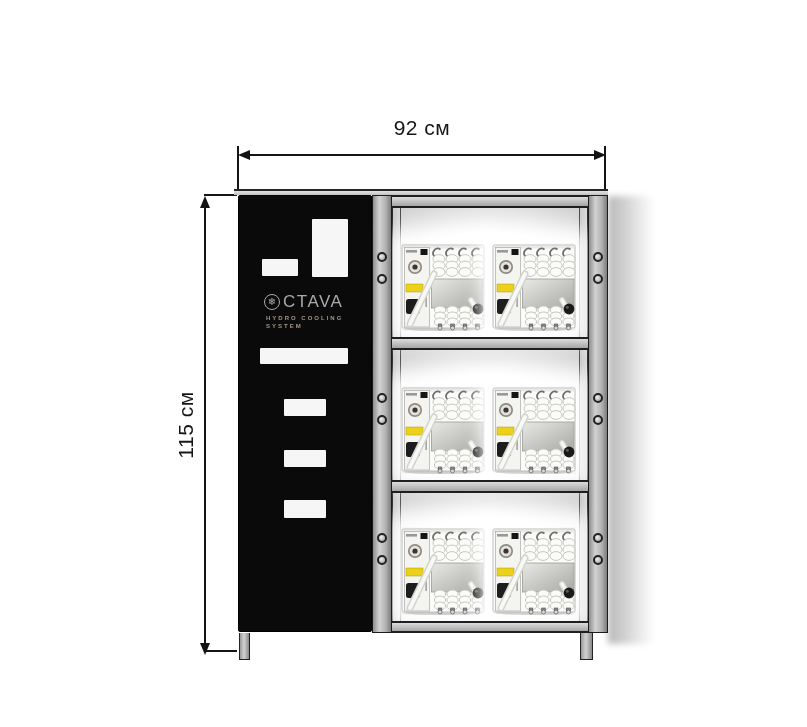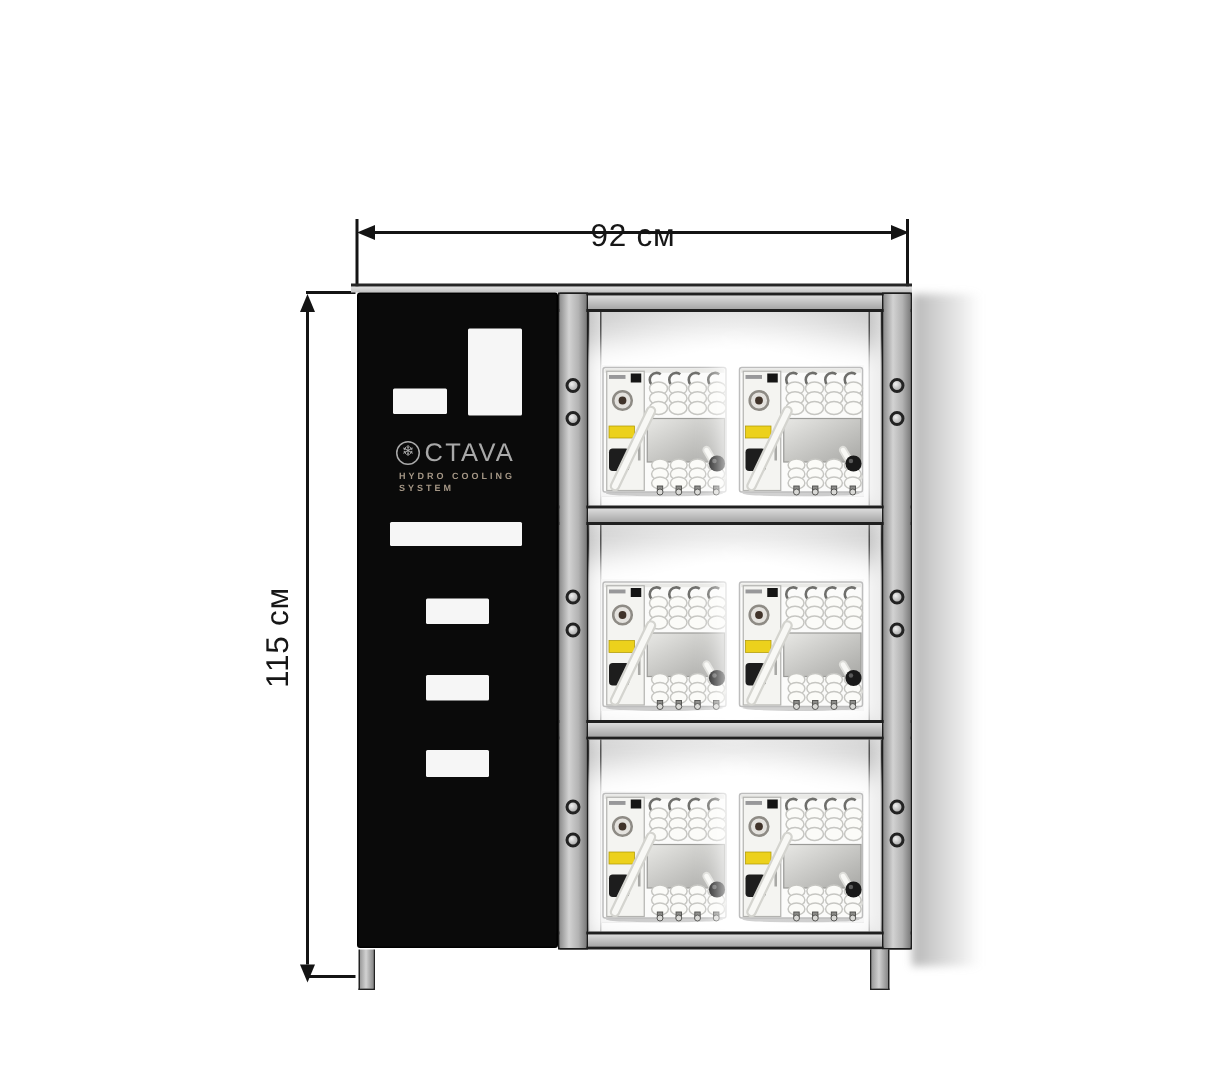--- a/index.html
+++ b/index.html
@@ -155,21 +155,21 @@
         </g>
         <g>
           <circle cx="77" cy="66" r="5.4" fill="#191919"></circle>
           <circle cx="75.3" cy="64.3" r="1.5" fill="#5a5a5a"></circle>
         </g>
       </symbol>
     </defs>
   </svg>
 
   <div>
-    <div class="dim-label" style="left:372px;top:146px;width:100px;">92 см</div>
+    <div class="dim-label" style="left:372px;top:116px;width:100px;">92 см</div>
     <div class="dim-line" style="left:248px;top:154px;width:348px;height:2px;"></div>
     <div class="arr arr-left" style="left:238px;top:150px;"></div>
     <div class="arr arr-right" style="left:594px;top:150px;"></div>
     <div class="dim-line" style="left:237px;top:146px;width:2px;height:45px;"></div>
     <div class="dim-line" style="left:604px;top:146px;width:2px;height:45px;"></div>
   </div>
 
   <div>
     <div class="dim-label vertical" style="left:131px;top:413px;width:110px;height:24px;">115 см</div>
     <div class="dim-line" style="left:204px;top:206px;width:2px;height:437px;"></div>

